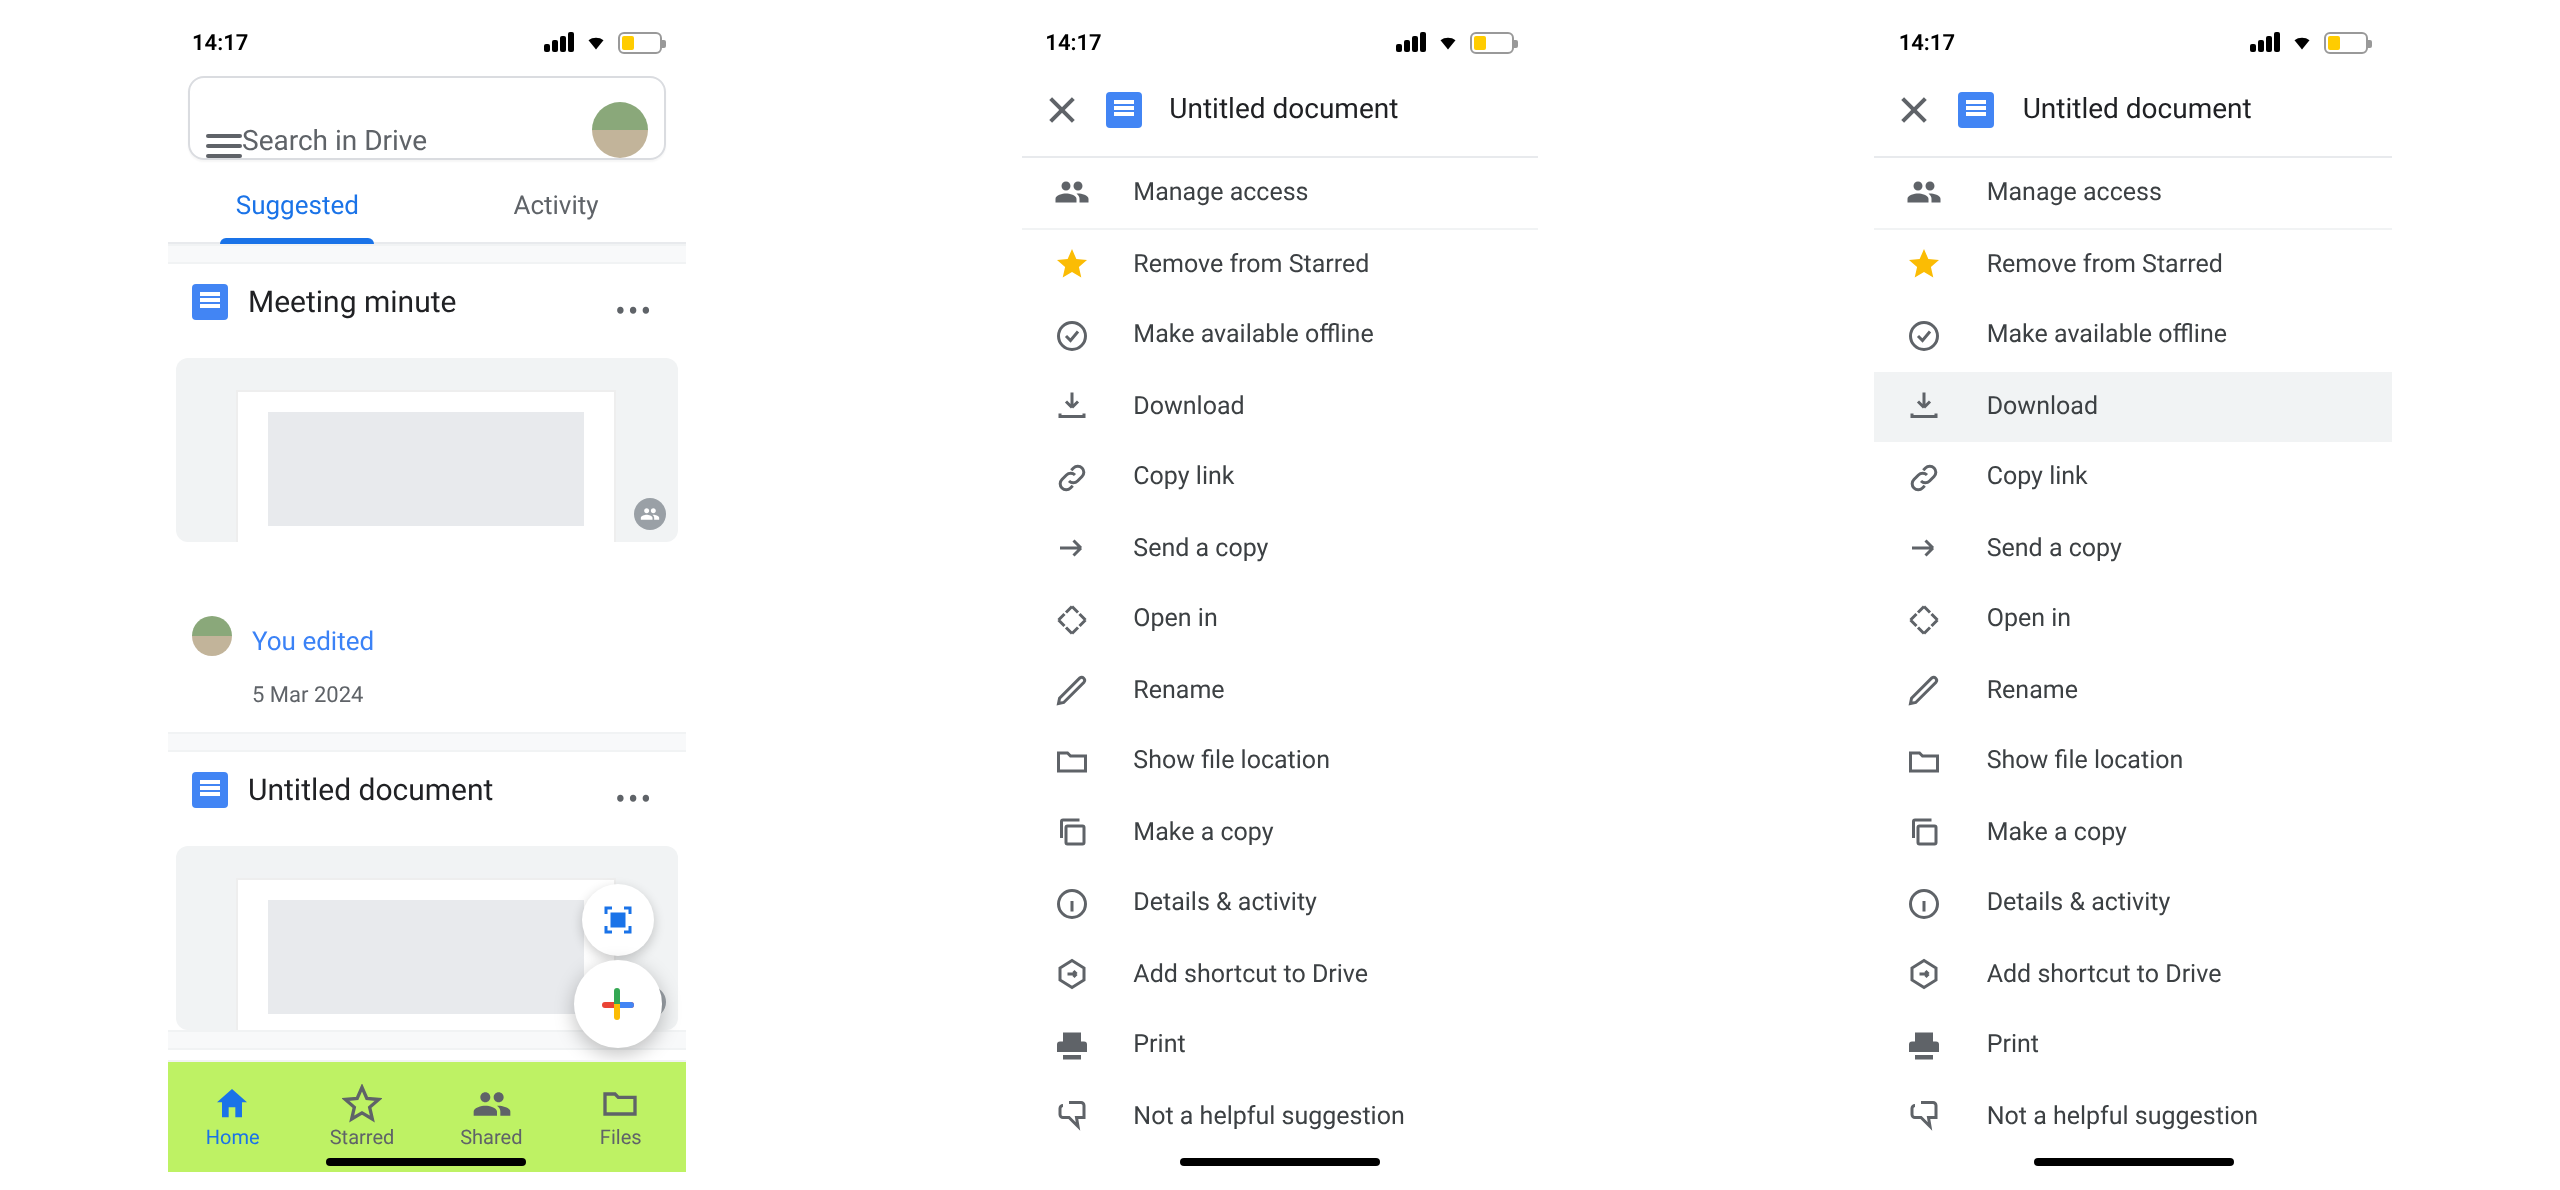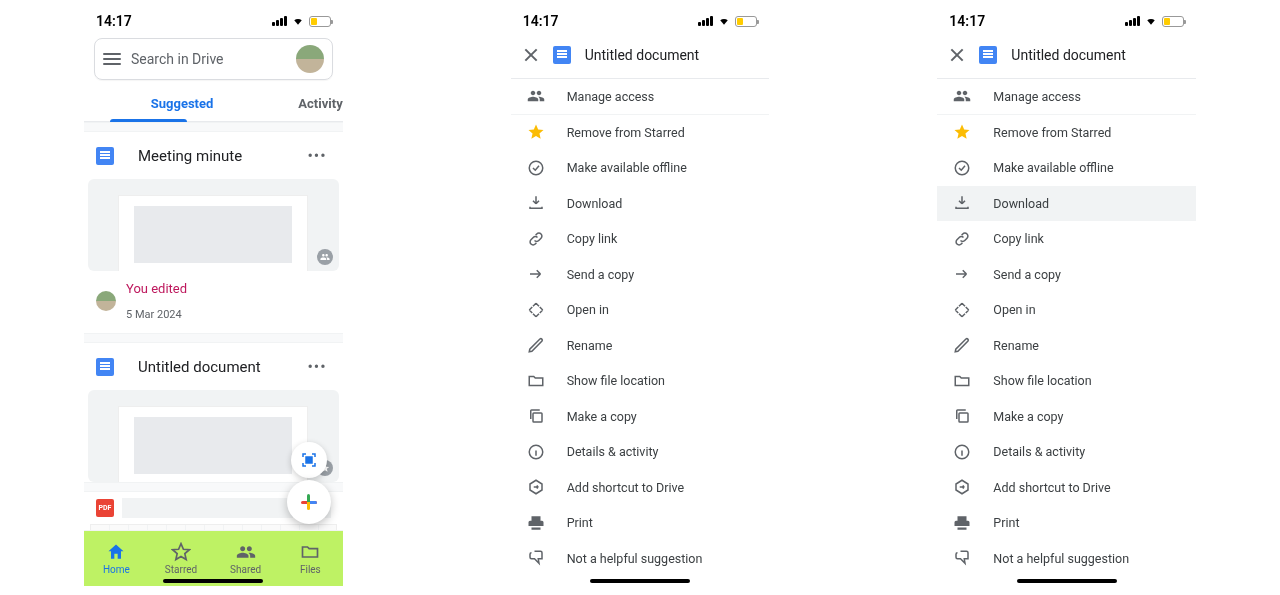--- a/index.html
+++ b/index.html
@@ -1,64 +1,64 @@
 <!DOCTYPE html>
 <html><head>
 <meta charset="utf-8">
 <style>
   * { box-sizing: border-box; margin: 0; padding: 0; font-family: -apple-system, BlinkMacSystemFont, 'Segoe UI', Roboto, Arial, sans-serif; }
   body { background: #fff; width: 1280px; height: 595px; overflow: hidden; }
   .canvas { display: flex; gap: 0; }
   .phone { width: 260px; height: 576px; margin: 10px 84px; position: relative; background: #fff; display: flex; flex-direction: column; }
 
   
-  .status-bar { height: 22px; display: flex; justify-content: space-between; align-items: center; padding: 0 12px; font-size: 14px; font-weight: 600; }
+  .status-bar { height: 22px; display: flex; justify-content: space-between; align-items: center; padding: 0 12px; font-size: 11px; font-weight: 600; }
   .status-right { display: flex; align-items: center; gap: 4px; }
   .sig-dots { display: flex; gap: 1px; align-items: flex-end; }
   .sig-dots span { width: 3px; background: #000; border-radius: 1px; }
   .sig-dots span:nth-child(1){height:4px}.sig-dots span:nth-child(2){height:6px}.sig-dots span:nth-child(3){height:8px}.sig-dots span:nth-child(4){height:10px}
   .wifi-ic { width: 14px; height: 10px; }
   .battery { width: 22px; height: 11px; border: 1px solid #999; border-radius: 3px; position: relative; }
   .battery::after { content:''; position:absolute; right:-3px; top:3px; width:2px; height:4px; background:#999; border-radius:0 1px 1px 0; }
   .battery .fill { position:absolute; left:1px; top:1px; bottom:1px; width:6px; background:#ffcc00; border-radius:1px; }
 
   
   .search-wrap { padding: 6px 10px; }
-  .search-bar { display:flex; align-items:center; height:42px; border:1px solid #dadce0; border-radius:8px; padding:0 8px; gap:10px; box-shadow: 0 1px 1px rgba(0,0,0,0.04); }
+  .search-bar { display:flex; align-items:flex-end; height:42px; border:1px solid #dadce0; border-radius:8px; padding:0 8px; box-shadow: 0 1px 1px rgba(0,0,0,0.04); }
   .hamburger { width:18px; height:12px; display:flex; flex-direction:column; justify-content:space-between; }
   .hamburger span { height:2px; background:#5f6368; border-radius:1px; }
   .search-text { flex:1; font-size:14px; color:#5f6368; }
   .avatar { width:28px; height:28px; border-radius:50%; background: linear-gradient(#8aa87a 50%, #c2b49a 50%); }
   .avatar.small { width:20px; height:20px; }
 
   
   .tabs { display:flex; border-bottom:1px solid #e8eaed; }
-  .tab { flex:1; text-align:right; font-size:13px; padding:10px 0; color:#5f6368; position:relative; font-weight:700; }
+  .tab { flex:1; text-align:center; font-size:13px; padding:10px 0; color:#5f6368; position:relative; font-weight:400; }
   .tab.active { color:#1a73e8; }
   .tab.active::after { content:''; position:absolute; bottom:-1px; left:20%; right:20%; height:3px; background:#1a73e8; border-radius:3px 3px 0 0; }
 
   
   .scroll { flex:1; overflow:hidden; }
   .sep { height:10px; background:#f8f9fa; border-top:1px solid #f1f3f4; border-bottom:1px solid #f1f3f4; }
-  .card-head { display:flex; align-items:center; padding:10px 12px; gap:24px; }
+  .card-head { display:flex; padding:10px 12px; gap:10px; }
   .doc-ic { width:18px; height:18px; background:#4285f4; border-radius:2px; position:relative; }
   .doc-ic::before { content:''; position:absolute; left:4px; right:4px; top:4px; height:2px; background:#fff; box-shadow:0 3px 0 #fff, 0 6px 0 #fff; }
   .pdf-ic { width:18px; height:18px; background:#ea4335; border-radius:2px; color:#fff; font-size:7px; font-weight:700; display:flex; align-items:center; justify-content:center; }
   .card-title { flex:1; font-size:15px; color:#202124; }
   .more-dots { color:#5f6368; font-size:16px; letter-spacing:1px; padding:4px; }
 
   .thumb { margin:0 4px; height:92px; background:#f1f3f4; border-radius:6px; position:relative; overflow:hidden; display:flex; justify-content:center; align-items:flex-end; }
   .thumb-page { width:75%; height:82%; background:#fff; position:relative; box-shadow:0 0 0 1px #eee; }
   .thumb-page::after { content:''; position:absolute; left:8%; right:8%; top:14%; bottom:10%; background:#e8eaed; }
   .corner-badge { position:absolute; right:6px; bottom:6px; width:16px; height:16px; border-radius:50%; background:#9aa0a6; display:flex; align-items:center; justify-content:center; }
   .corner-badge svg { width:10px; height:10px; }
 
   .meta-row { display:flex; align-items:center; gap:10px; padding:10px 12px 12px; }
   .meta-txt { display:flex; flex-direction:column; }
-  .meta-txt .t1 { font-size:13px; color:#be185d; }
+  .meta-txt .t1 { font-size:13px; color:#3b82f6;margin-top:33px; }
   .meta-txt .t2 { font-size:11px; color:#5f6368; margin-top:12px; }
 
   .partial { padding: 6px 12px; display:flex; align-items:center; gap:8px; }
   .partial .bar { flex:1; height:20px; background:#f1f3f4; }
 
   
   .fab-scan { position:absolute; right:16px; bottom:108px; width:36px; height:36px; background:#fff; border-radius:50%; box-shadow:0 2px 6px rgba(0,0,0,0.2); display:flex; align-items:center; justify-content:center; color:#1a73e8; }
   .fab-plus { position:absolute; right:12px; bottom:62px; width:44px; height:44px; background:#fff; border-radius:50%; box-shadow:0 3px 10px rgba(0,0,0,0.25); display:flex; align-items:center; justify-content:center; }
   .plus-h { position:absolute; width:16px; height:3px; background:#ea4335; border-radius:2px; }
   .plus-v { position:absolute; height:16px; width:3px; }

